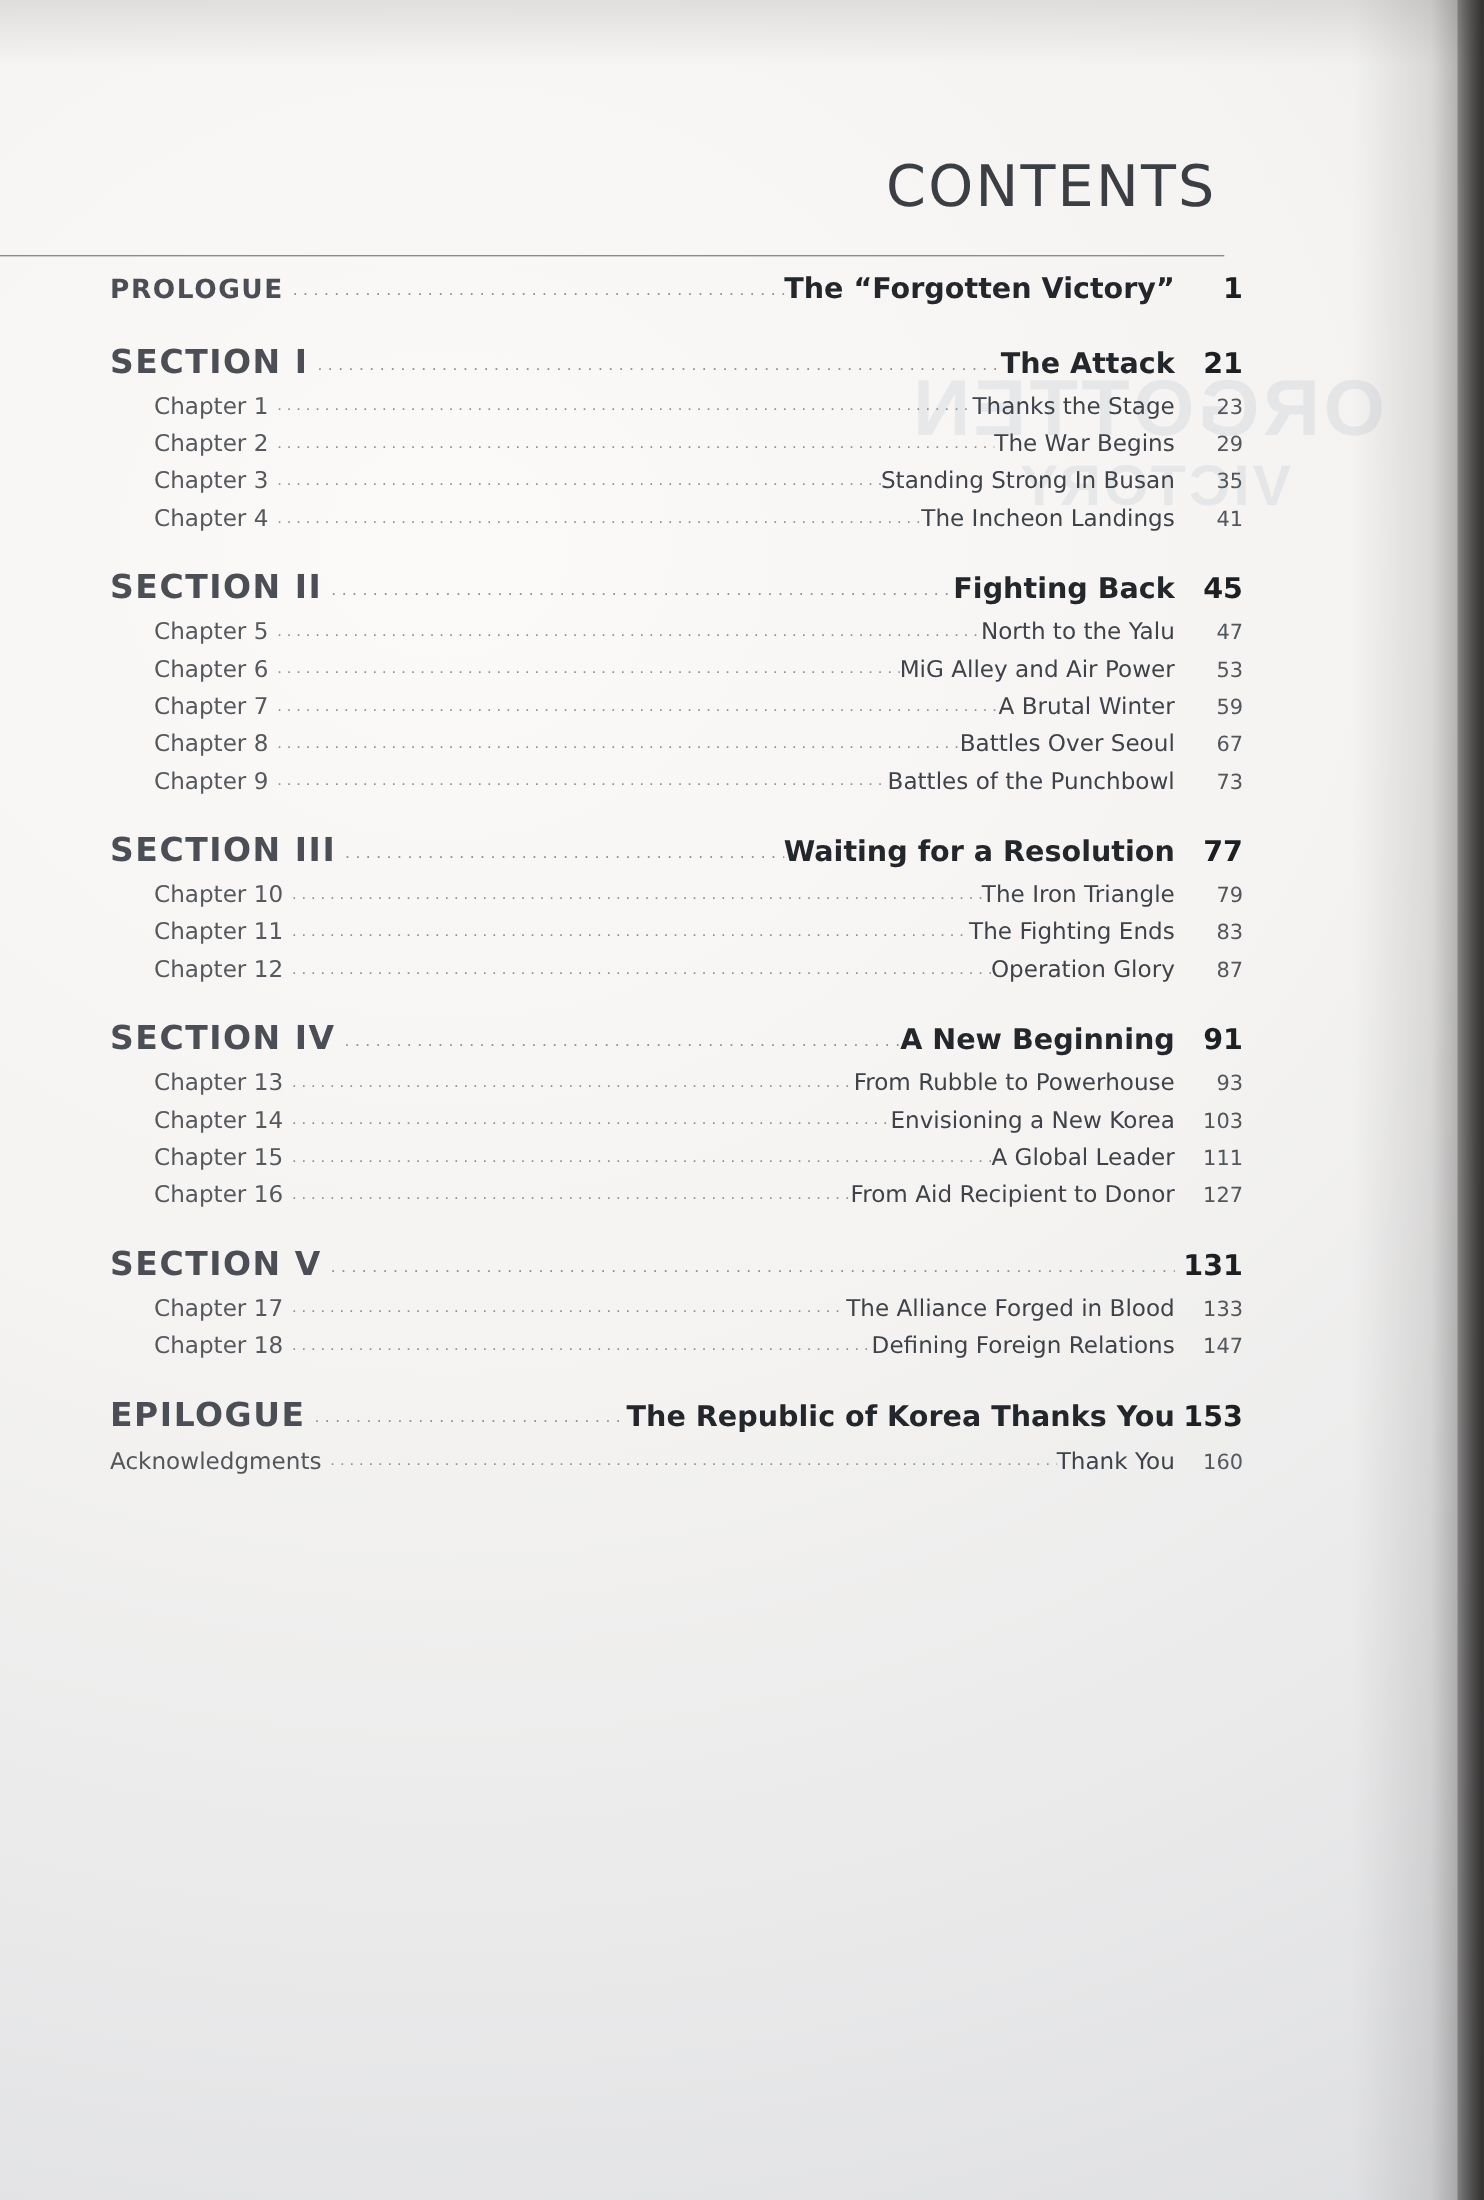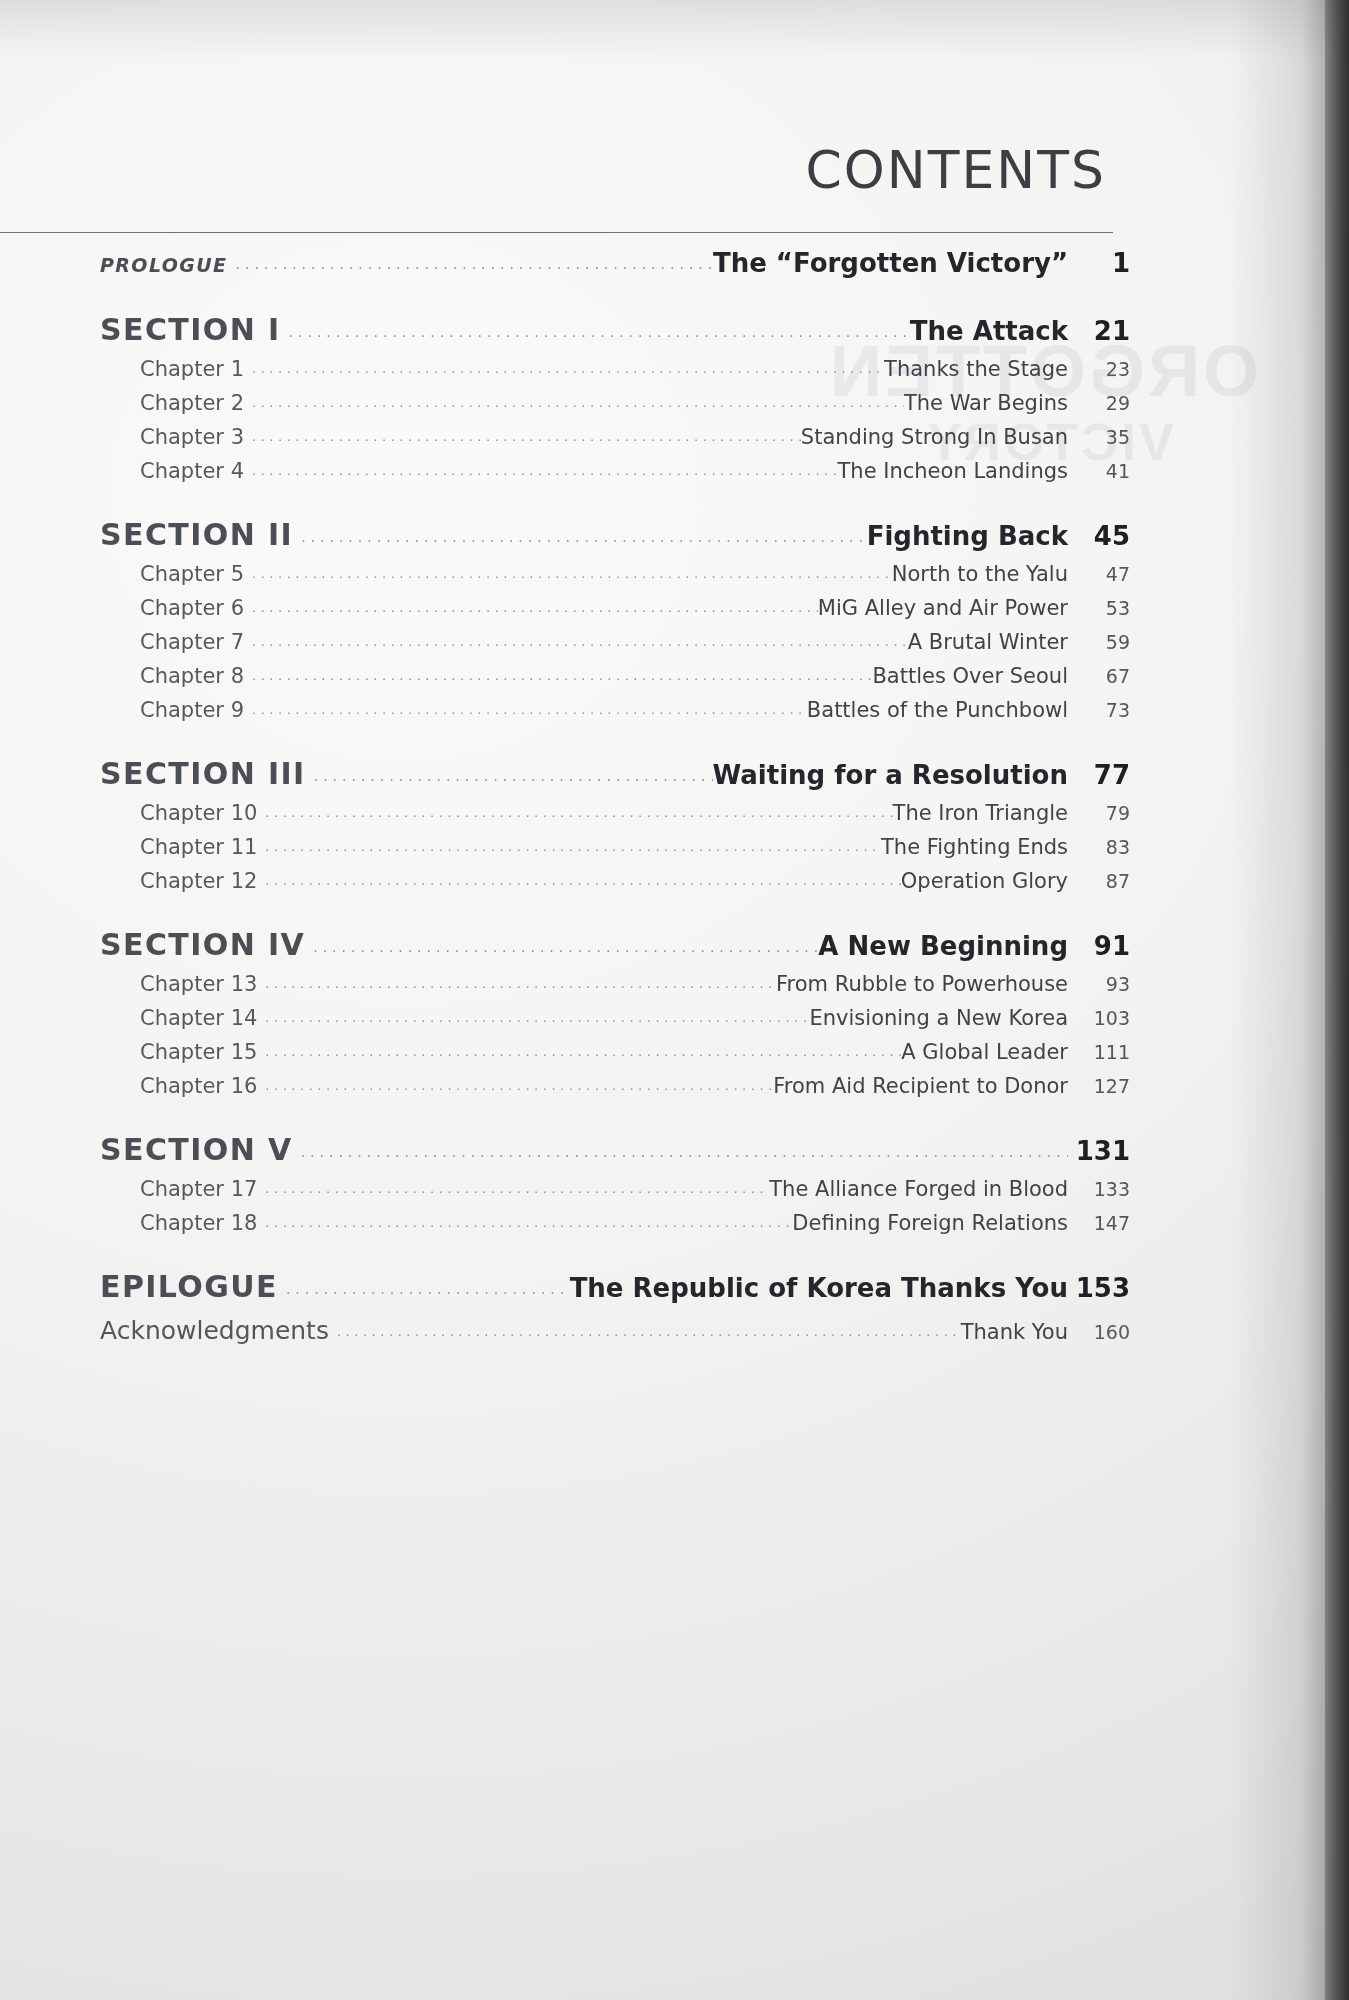--- a/index.html
+++ b/index.html
@@ -174,25 +174,25 @@
     font-size: 19px;
     color: #53565b;
     width: 62px;
     font-family: "DejaVu Sans", sans-serif;
   }
 
   .group { margin-top: 0; }
   .group + .group { margin-top: 34px; }
   .group.first { margin-top: 0; }
 
-  .major.prologue .left { font-size: 19px; font-style: italic; }
+  .major.prologue .left { font-size: 24px; }
   .acknow { margin-top: 12px; }
   .acknow .left {
     padding-left: 0;
-    font-size: 25px;
+    font-size: 21px;
     color: #53565b;
   }
   .acknow .title { font-size: 21px; color: #3f4349; }
   .acknow .page { font-size: 19px; color: #55585d; width: 62px; }
 </style>
 </head>
 <body>
 
 <div id="page">
   <div class="topshade"></div>

